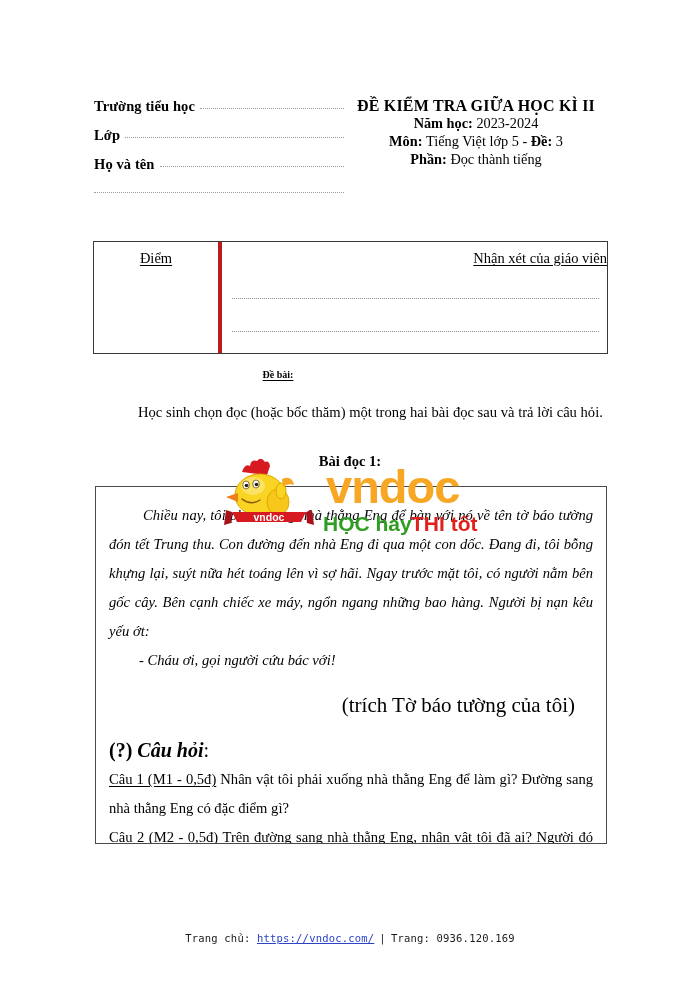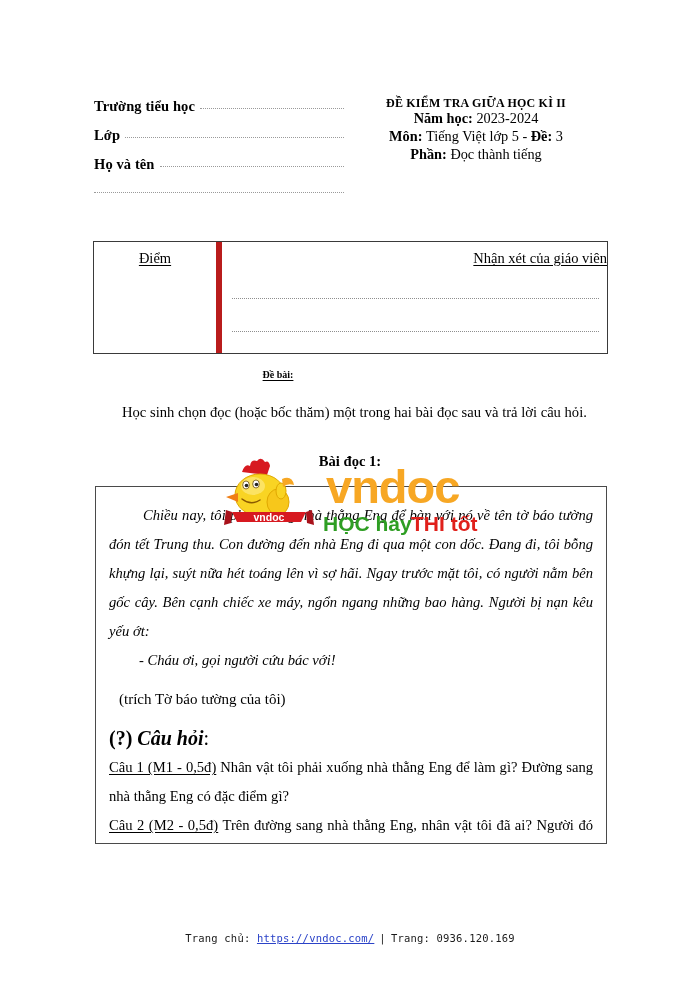--- a/index.html
+++ b/index.html
@@ -62,21 +62,21 @@
     border-bottom: 1px dotted #9a9a9a;
     height: 9px;
   }
   .dots-full {
     width: 243px;
     margin-left: 0;
   }
 
   .hdr-title {
     font-weight: bold;
-    font-size: 12px;
+    font-size: 16px;
     letter-spacing: .2px;
     line-height: 1.2;
     white-space: nowrap;
     font-family: Liberation Serif, serif;
   }
   .hdr-line {
     font-size: 14.3px;
     line-height: 1.25;
     white-space: nowrap;
   }
@@ -88,21 +88,21 @@
     left: 93px;
     top: 241px;
     width: 515px;
     height: 113px;
     border: 1px solid #3a3a3a;
     box-sizing: border-box;
     display: flex;
   }
   .cell-diem {
     width: 128px;
-    border-right: 6px solid #b91c1c;
+    border-right: 4px solid #b91c1c;
     box-sizing: border-box;
     text-align: center;
     padding-top: 7px;
   }
   .cell-nhanxet {
     flex: 1;
     box-sizing: border-box;
     padding-top: 7px;
     position: relative;
   }
@@ -131,21 +131,21 @@
     text-align: center;
     font-size: 10px;
     font-weight: bold;
   }
   .debai-head span {
     text-decoration: underline;
     text-underline-offset: 2px;
   }
   .debai-body {
     position: absolute;
-    left: 80px;
+    left: 96px;
     top: 398px;
     width: 512px;
     font-size: 14.6px;
     line-height: 29px;
     text-align: justify;
     text-indent: 42px;
   }
 
   .baidoc-head {
     position: absolute;
@@ -179,23 +179,24 @@
     margin: 0;
   }
   .passage-dialog {
     font-style: italic;
     font-size: 14.6px;
     line-height: 29px;
     margin: 0;
     text-indent: 30px;
   }
   .passage-src {
-    font-size: 15px;
-    line-height: 29px;
-    margin: 10px;
+    font-size: 21px;
+    line-height: 29px;
+    text-align: right;
+    margin: 16px;
     padding-right: 2px;
   }
   .q-head {
     font-size: 20px;
     line-height: 29px;
     margin: 0;
     font-weight: bold;
   }
   .q-head i { font-style: italic; }
   .q-head .nb { font-weight: bold; font-style: normal; }

